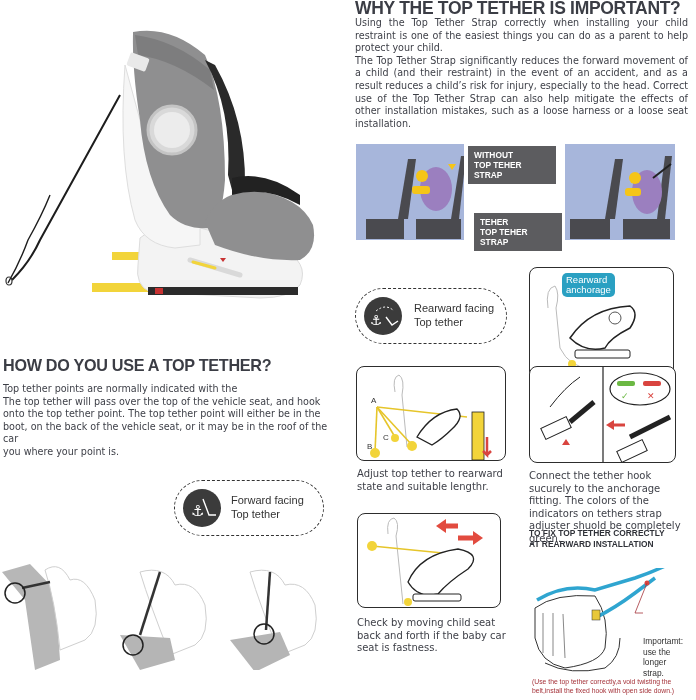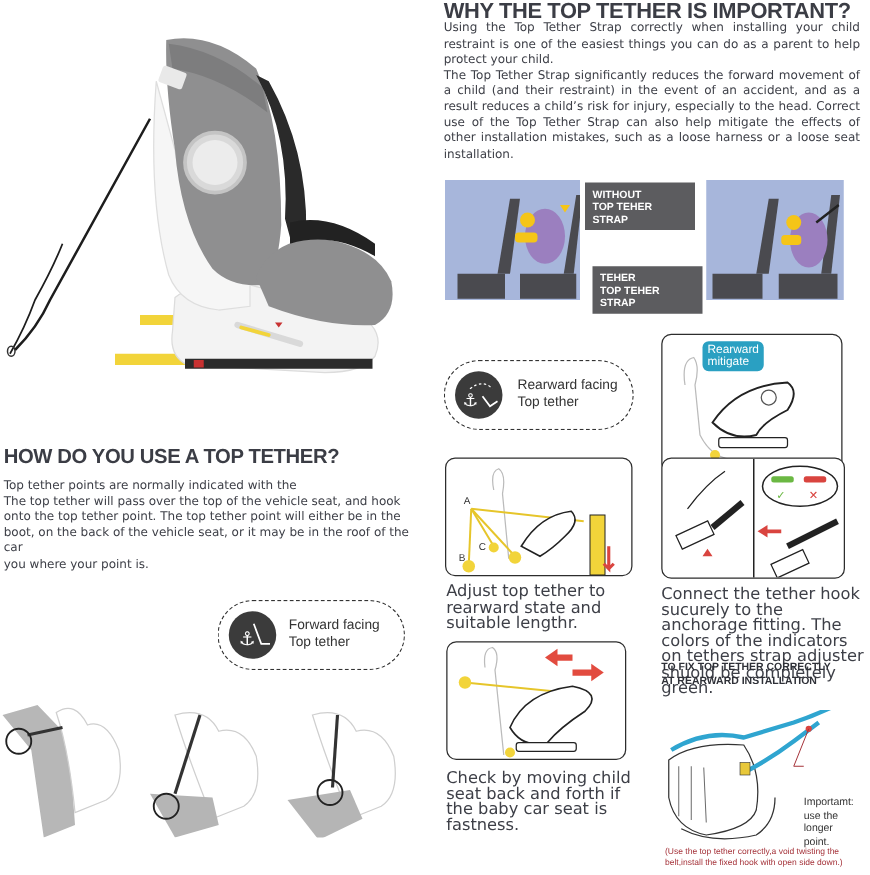--- a/index.html
+++ b/index.html
@@ -19,21 +19,21 @@
   .panel-blue { background: #a7b6db; }
   .label-box { background: #5c5c5f; color: #ffffff; font-family: "Liberation Sans", sans-serif; font-weight: bold; font-size: 8.4px; line-height: 10px; padding: 4px 6px; }
 
   
   .pill { border: 1.5px dashed #333; border-radius: 36px; }
   .pill-icon { width: 38px; height: 38px; border-radius: 50%; background: #3b3b3b; }
   .pill-text { font-family: "Liberation Sans", sans-serif; font-size: 11px; line-height: 13.5px; color: #333; }
 
   .frame { border: 1.6px solid #2d2d2d; border-radius: 8px; background: #fff; overflow: hidden; }
 
-  .caption { font-family: "DejaVu Sans", sans-serif; font-size: 13px; line-height: 12.5px; color: #3d3f47; }
+  .caption { font-family: "DejaVu Sans", sans-serif; font-size: 10px; line-height: 12.5px; color: #3d3f47; }
 
   #how-title { left: 3px; top: 356px; font-size: 16.2px; }
   #how-body { left: 3px; top: 383px; width: 330px; }
 
   .rear-badge { background: #2aa0c2; color: #fff; font-family: "Liberation Sans", sans-serif; font-size: 9.5px; line-height: 10px; border-radius: 5px; padding: 2px 4px; }
   .fix-title { font-family: "Liberation Sans", sans-serif; font-weight: bold; font-size: 8.4px; line-height: 10.5px; color: #2f3138; }
   .red-note { font-family: "Liberation Sans", sans-serif; font-size: 6.8px; line-height: 8.5px; color: #a5333a; }
   .imp-note { font-family: "Liberation Sans", sans-serif; font-size: 8.4px; line-height: 10.5px; color: #333; }
 </style>
 </head>
@@ -162,21 +162,21 @@
   </div>
   <div class="abs pill-text" style="left:58px;top:13px;">
     <div>Rearward facing</div>
     <div>Top tether</div>
   </div>
 </div>
 
 <div class="abs frame" style="left:529px;top:254px;width:145px;height:112px;margin-top:13px;">
   <div class="abs rear-badge" style="left:32px;top:5px;">
     <div>Rearward</div>
-    <div>mitigate</div>
+    <div>anchorage</div>
   </div>
   <svg class="abs" style="left:0;top:0;" width="145" height="100">
     <path d="M18 40 Q15 20 25 18 Q30 25 26 40 L30 80 Q40 100 60 100" stroke="#bbb" fill="none"></path>
     <path d="M40 70 Q60 40 100 38 Q110 45 100 60 Q80 70 75 80 Q55 85 40 70 Z" fill="#fff" stroke="#222" stroke-width="1.5"></path>
     <circle cx="85" cy="50" r="6" fill="none" stroke="#555"></circle>
     <rect x="45" y="82" width="55" height="8" rx="2" fill="#fff" stroke="#222"></rect>
     <circle cx="42" cy="96" r="4" fill="#f2d43a"></circle>
   </svg>
 </div>
 
@@ -248,18 +248,18 @@
   <path d="M12 32 Q40 15 70 22 L110 10 Q125 5 140 -2" stroke="#2fa5d0" stroke-width="3.5" fill="none"></path>
   <path d="M70 50 Q90 40 110 25 L130 10" stroke="#2fa5d0" stroke-width="3.5" fill="none"></path>
   <rect x="67" y="42" width="8" height="10" fill="#e8c83a" stroke="#333" stroke-width="0.5"></rect>
   <circle cx="122" cy="15" r="2.5" fill="#d9443f"></circle>
   <path d="M140 -2 L155 -8" stroke="#e8c83a" stroke-width="4"></path>
   <path d="M122 15 L110 45 L118 45" stroke="#a5333a" stroke-width="0.8" fill="none"></path>
 </svg>
 <div class="abs imp-note" style="left:643px;top:606px;margin-top:30px;">
   <div>Importamt:</div>
   <div>use the longer</div>
-  <div>point.</div>
+  <div>strap.</div>
 </div>
 <div class="abs red-note" style="left:532px;top:678px;">
   <div>(Use the top tether correctly,a void twisting the</div>
   <div>belt,install the fixed hook with open side down.)</div>
 </div>
 
 </body></html>

